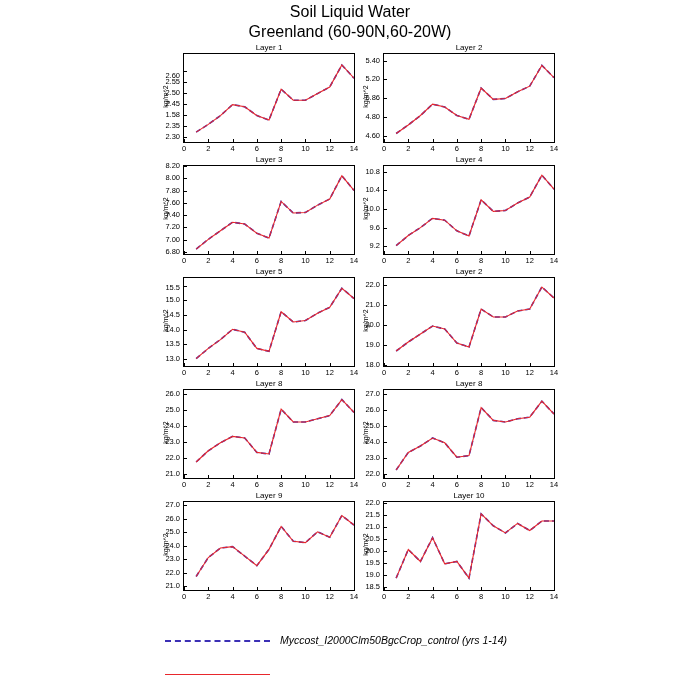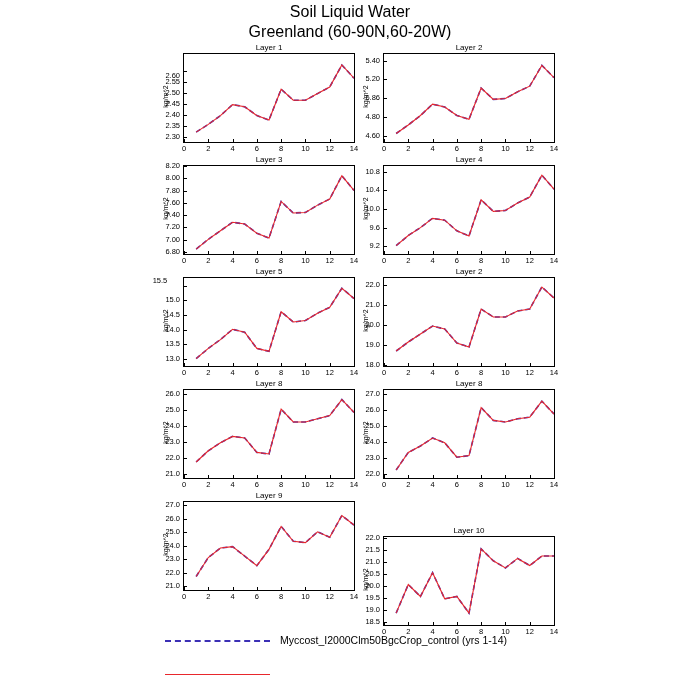--- a/index.html
+++ b/index.html
@@ -35,21 +35,21 @@
   .ytick{
     position:absolute;right:0;text-align:right;
     font-size:7.5px;line-height:8px;color:#000;white-space:nowrap;
   }
   .xtick{
     position:absolute;text-align:center;
     font-size:7.5px;line-height:8px;color:#000;
   }
   svg{display:block;}
 
-  .legend{position:absolute;left:0;top:628px;width:700px;}
+  .legend{position:absolute;left:0;top:628px;width:700px;font-style:italic;}
   .legend-row{position:relative;height:34px;}
   .legend-line{position:absolute;left:165px;top:12px;width:105px;height:2px;}
   .legend-label{
     position:absolute;left:280px;top:5px;
     font-size:10.5px;line-height:14px;color:#000;white-space:nowrap;
   }
   .dashline{
     border-top:2px dashed #3b2fb5;
   }
   .solidline{
@@ -72,21 +72,21 @@
         <div class="plotbox" style="width: 172px; height: 90px;">
           <svg width="170" height="88" viewBox="0 0 170 88">
             <polyline points="12.14,78.10 24.29,70.40 36.43,61.60 48.57,50.60 60.71,52.80 72.86,61.60 85.00,66.00 97.14,35.20 109.29,46.20 121.43,46.20 133.57,39.60 145.71,33.00 157.86,11.00 170.00,24.20" fill="none" stroke="#3b2fb5" stroke-width="1.6" stroke-dasharray="5,3"></polyline>
             <polyline points="12.14,78.10 24.29,70.40 36.43,61.60 48.57,50.60 60.71,52.80 72.86,61.60 85.00,66.00 97.14,35.20 109.29,46.20 121.43,46.20 133.57,39.60 145.71,33.00 157.86,11.00 170.00,24.20" fill="none" stroke="#e8272c" stroke-width="1.1"></polyline>
           </svg>
         </div>
         <div class="ytick" style="top: 89.6px; right: 175px; width: 40px;">2.30</div>
         <div style="position: absolute; left: 0px; top: 93.6px; width: 4px; height: 1px; background: rgb(0, 0, 0);"></div>
         <div class="ytick" style="top: 78.6px; right: 175px; width: 40px;">2.35</div>
         <div style="position: absolute; left: 0px; top: 82.6px; width: 4px; height: 1px; background: rgb(0, 0, 0);"></div>
-        <div class="ytick" style="top: 67.6px; right: 175px; width: 40px;">2.40</div>
+        <div class="ytick" style="top: 67.6px; right: 175px; width: 40px;">1.58</div>
         <div style="position: absolute; left: 0px; top: 71.6px; width: 4px; height: 1px; background: rgb(0, 0, 0);"></div>
         <div class="ytick" style="top: 56.6px; right: 175px; width: 40px;">2.45</div>
         <div style="position: absolute; left: 0px; top: 60.6px; width: 4px; height: 1px; background: rgb(0, 0, 0);"></div>
         <div class="ytick" style="top: 45.6px; right: 175px; width: 40px;">2.50</div>
         <div style="position: absolute; left: 0px; top: 49.6px; width: 4px; height: 1px; background: rgb(0, 0, 0);"></div>
         <div class="ytick" style="top: 34.6px; right: 175px; width: 40px;">2.55</div>
         <div style="position: absolute; left: 0px; top: 38.6px; width: 4px; height: 1px; background: rgb(0, 0, 0);"></div>
         <div class="ytick" style="top: 29px; right: 175px; width: 40px;">2.60</div>
         <div style="position: absolute; left: 0px; top: 27.6px; width: 4px; height: 1px; background: rgb(0, 0, 0);"></div>
         <div class="ylabel" style="top: 50px; left: -48px; width: 60px; text-align: center;">kg/m^2</div>
@@ -232,21 +232,21 @@
         <div class="ytick" style="top: 88.1333px; right: 175px; width: 40px;">13.0</div>
         <div style="position: absolute; left: 0px; top: 92.1333px; width: 4px; height: 1px; background: rgb(0, 0, 0);"></div>
         <div class="ytick" style="top: 73.4667px; right: 175px; width: 40px;">13.5</div>
         <div style="position: absolute; left: 0px; top: 77.4667px; width: 4px; height: 1px; background: rgb(0, 0, 0);"></div>
         <div class="ytick" style="top: 58.8px; right: 175px; width: 40px;">14.0</div>
         <div style="position: absolute; left: 0px; top: 62.8px; width: 4px; height: 1px; background: rgb(0, 0, 0);"></div>
         <div class="ytick" style="top: 44.1333px; right: 175px; width: 40px;">14.5</div>
         <div style="position: absolute; left: 0px; top: 48.1333px; width: 4px; height: 1px; background: rgb(0, 0, 0);"></div>
         <div class="ytick" style="top: 29.4667px; right: 175px; width: 40px;">15.0</div>
         <div style="position: absolute; left: 0px; top: 33.4667px; width: 4px; height: 1px; background: rgb(0, 0, 0);"></div>
-        <div class="ytick" style="top: 10px; right: 175px; width: 40px; text-align: center;">15.5</div>
+        <div class="ytick" style="top: 17px; right: 175px; width: 40px;">15.5</div>
         <div style="position: absolute; left: 0px; top: 18.8px; width: 4px; height: 1px; background: rgb(0, 0, 0);"></div>
         <div class="ylabel" style="top: 50px; left: -48px; width: 60px; text-align: center;">kg/m^2</div>
         <div class="xtick" style="left: -9px; top: 102px; width: 20px;">0</div>
         <div style="position: absolute; left: 1px; top: 96px; width: 1px; height: 4px; background: rgb(0, 0, 0);"></div>
         <div class="xtick" style="left: 15.2857px; top: 102px; width: 20px;">2</div>
         <div style="position: absolute; left: 25.2857px; top: 96px; width: 1px; height: 4px; background: rgb(0, 0, 0);"></div>
         <div class="xtick" style="left: 39.5714px; top: 102px; width: 20px;">4</div>
         <div style="position: absolute; left: 49.5714px; top: 96px; width: 1px; height: 4px; background: rgb(0, 0, 0);"></div>
         <div class="xtick" style="left: 63.8571px; top: 102px; width: 20px;">6</div>
         <div style="position: absolute; left: 73.8571px; top: 96px; width: 1px; height: 4px; background: rgb(0, 0, 0);"></div>
@@ -404,21 +404,21 @@
         <div style="position: absolute; left: 73.8571px; top: 96px; width: 1px; height: 4px; background: rgb(0, 0, 0);"></div>
         <div class="xtick" style="left: 88.1429px; top: 102px; width: 20px;">8</div>
         <div style="position: absolute; left: 98.1429px; top: 96px; width: 1px; height: 4px; background: rgb(0, 0, 0);"></div>
         <div class="xtick" style="left: 112.429px; top: 102px; width: 20px;">10</div>
         <div style="position: absolute; left: 122.429px; top: 96px; width: 1px; height: 4px; background: rgb(0, 0, 0);"></div>
         <div class="xtick" style="left: 136.714px; top: 102px; width: 20px;">12</div>
         <div style="position: absolute; left: 146.714px; top: 96px; width: 1px; height: 4px; background: rgb(0, 0, 0);"></div>
         <div class="xtick" style="left: 161px; top: 102px; width: 20px;">14</div>
         <div style="position: absolute; left: 171px; top: 96px; width: 1px; height: 4px; background: rgb(0, 0, 0);"></div>
       </div>
-      <div class="panel" style="left: 383px; top: 491px; width: 172px; height: 114px; margin-top: 35px;">
+      <div class="panel" style="left: 383px; top: 491px; width: 172px; height: 114px;">
         <div class="panel-title">Layer 10</div>
         <div class="plotbox" style="width: 172px; height: 90px;">
           <svg width="170" height="88" viewBox="0 0 170 88">
             <polyline points="12.14,76.11 24.29,47.57 36.43,59.46 48.57,35.68 60.71,61.84 72.86,59.46 85.00,76.11 97.14,11.89 109.29,23.78 121.43,30.92 133.57,21.41 145.71,28.54 157.86,19.03 170.00,19.03" fill="none" stroke="#3b2fb5" stroke-width="1.6" stroke-dasharray="5,3"></polyline>
             <polyline points="12.14,76.11 24.29,47.57 36.43,59.46 48.57,35.68 60.71,61.84 72.86,59.46 85.00,76.11 97.14,11.89 109.29,23.78 121.43,30.92 133.57,21.41 145.71,28.54 157.86,19.03 170.00,19.03" fill="none" stroke="#e8272c" stroke-width="1.1"></polyline>
           </svg>
         </div>
         <div class="ytick" style="top: 91.6216px; right: 175px; width: 40px;">18.5</div>
         <div style="position: absolute; left: 0px; top: 95.6216px; width: 4px; height: 1px; background: rgb(0, 0, 0);"></div>
         <div class="ytick" style="top: 79.7297px; right: 175px; width: 40px;">19.0</div>

